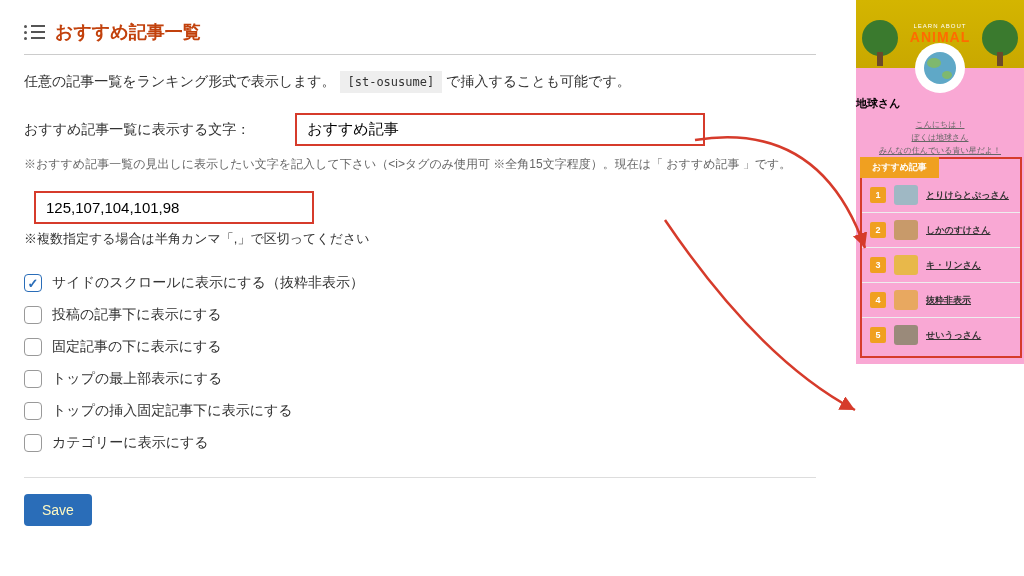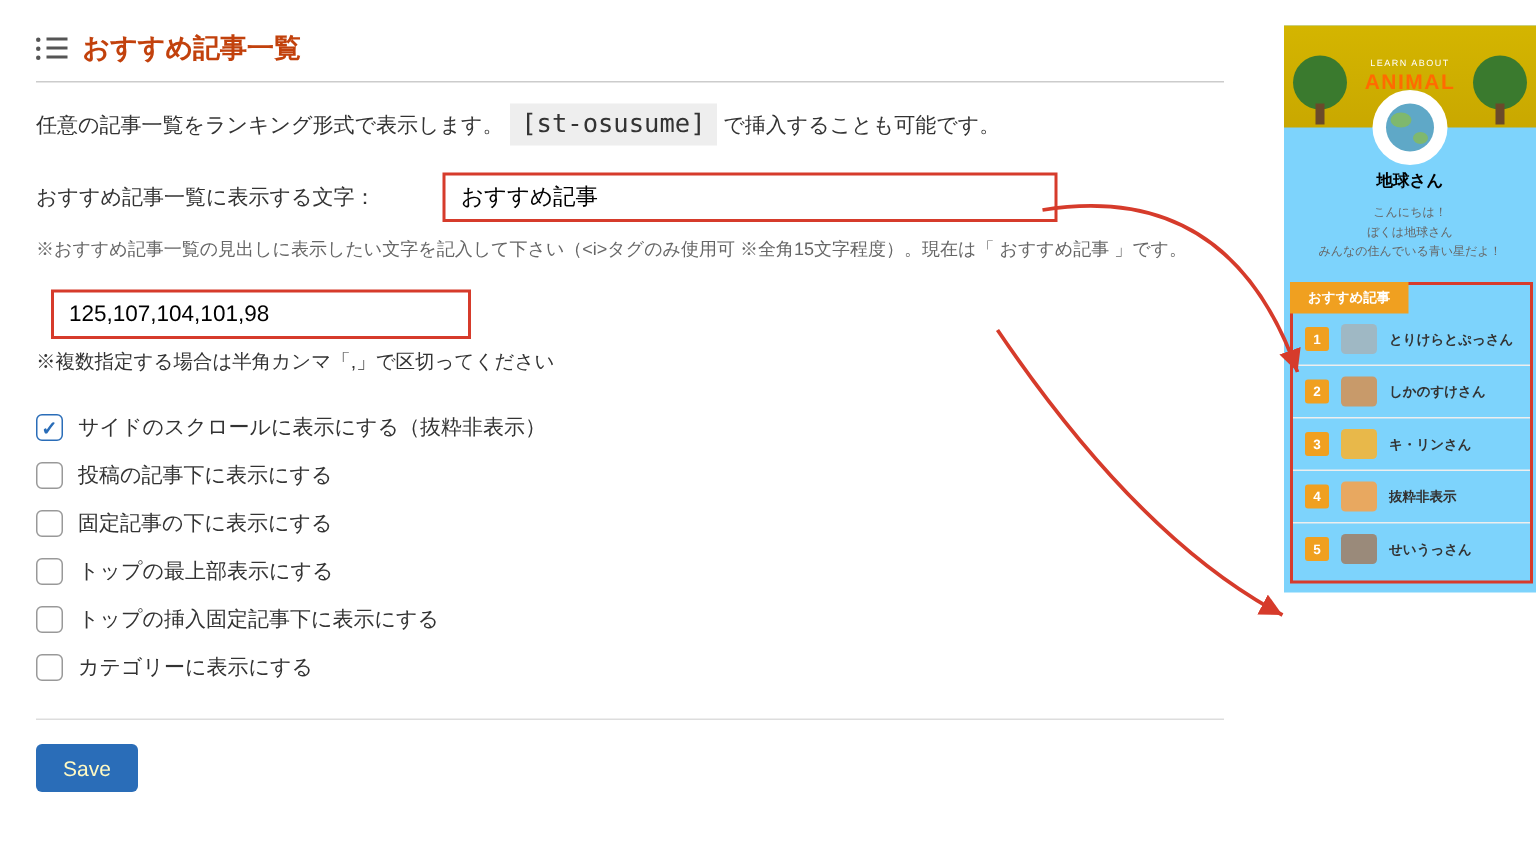--- a/index.html
+++ b/index.html
@@ -42,21 +42,21 @@
     }
     .intro-text {
       font-size: 14px;
       color: #333;
       margin-bottom: 22px;
     }
     .shortcode-badge {
       background: #eee;
       padding: 4px 8px;
       font-family: monospace;
-      font-size: 17px;
+      font-size: 12px;
     }
     .form-row {
       display: flex;
       align-items: center;
       margin-bottom: 10px;
       font-size: 14px;
       color: #333;
       gap: 35px;
     }
     .form-row .label {
@@ -116,24 +116,24 @@
       color: #fef9c3;
       border: none;
       padding: 8px 18px;
       font-size: 14px;
       border-radius: 4px;
       cursor: pointer;
     }
     
     .sidebar-preview {
       position: absolute;
-      top: 17px;
+      top: 0;
       right: 0;
       width: 168px;
-      background: #7dd3fc;
+      background: #f9a8d4;
       font-size: 10px;
     }
     .preview-banner {
       height: 68px;
       background: linear-gradient(#d4b500, #c9a800);
       position: relative;
       overflow: hidden;
       display: flex;
       align-items: center;
       justify-content: center;
@@ -173,22 +173,22 @@
       top: 6px; left: 3px;
     }
     .globe::after {
       content: "";
       position: absolute;
       width: 10px; height: 8px;
       background: #7fb86e;
       border-radius: 50%;
       bottom: 5px; right: 4px;
     }
-    .profile-name { text-align: center; font-weight: 700; font-size: 11px; margin-bottom: 8px; }
-    .profile-tagline { text-align: center; font-size: 8px; color: #666; line-height: 1.6; margin-bottom: 14px; padding: 0 8px; }
+    .profile-name { text-align: left; font-weight: 700; font-size: 11px; margin-bottom: 8px; }
+    .profile-tagline { text-align: center; font-size: 8px; color: #666; line-height: 1.6; padding: 0 8px; text-decoration: underline; }
     .widget-frame {
       border: 2px solid #d63b2b;
       margin: 0 2px 6px 4px;
       padding-bottom: 4px;
     }
     .widget-tab {
       display: inline-block;
       background: #f0a020;
       color: #fff;
       font-size: 9px;
@@ -215,21 +215,21 @@
       align-items: center;
       justify-content: center;
       border-radius: 2px;
       flex-shrink: 0;
     }
     .rank-thumb {
       width: 24px; height: 20px;
       border-radius: 3px;
       flex-shrink: 0;
     }
-    .rank-title { font-size: 9px; font-weight: 600; color: #333; }
+    .rank-title { font-size: 9px; font-weight: 600; color: #333; text-decoration: underline; }
     
     .arrow {
       position: absolute;
       pointer-events: none;
     }
     .arrow svg { overflow: visible; }
   </style>
 </head>
 <body>
 

